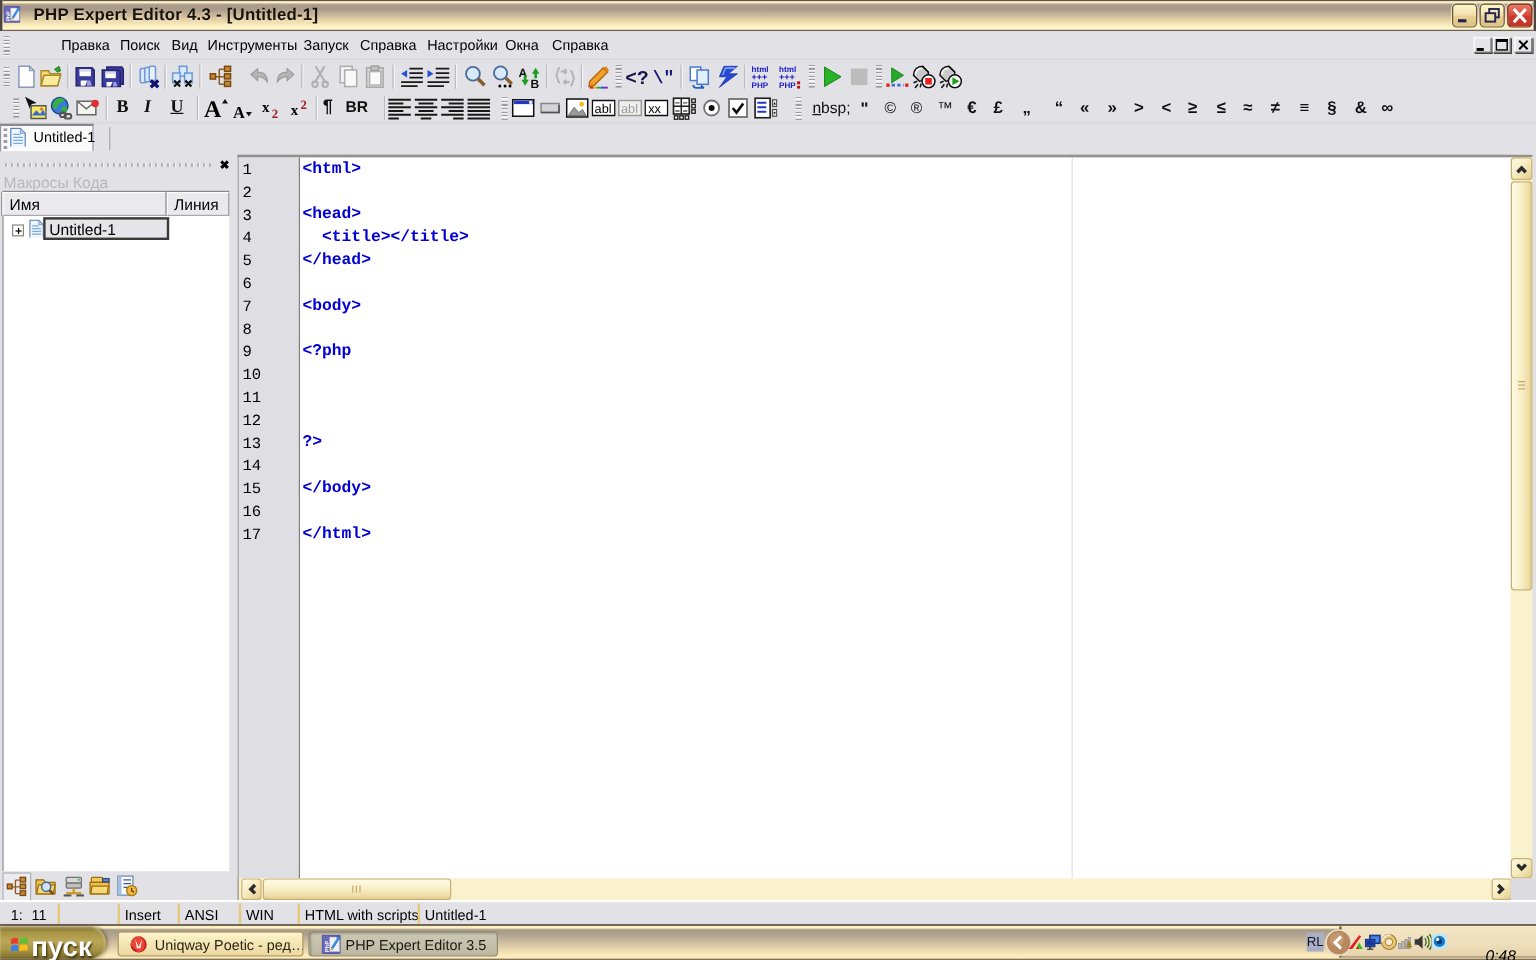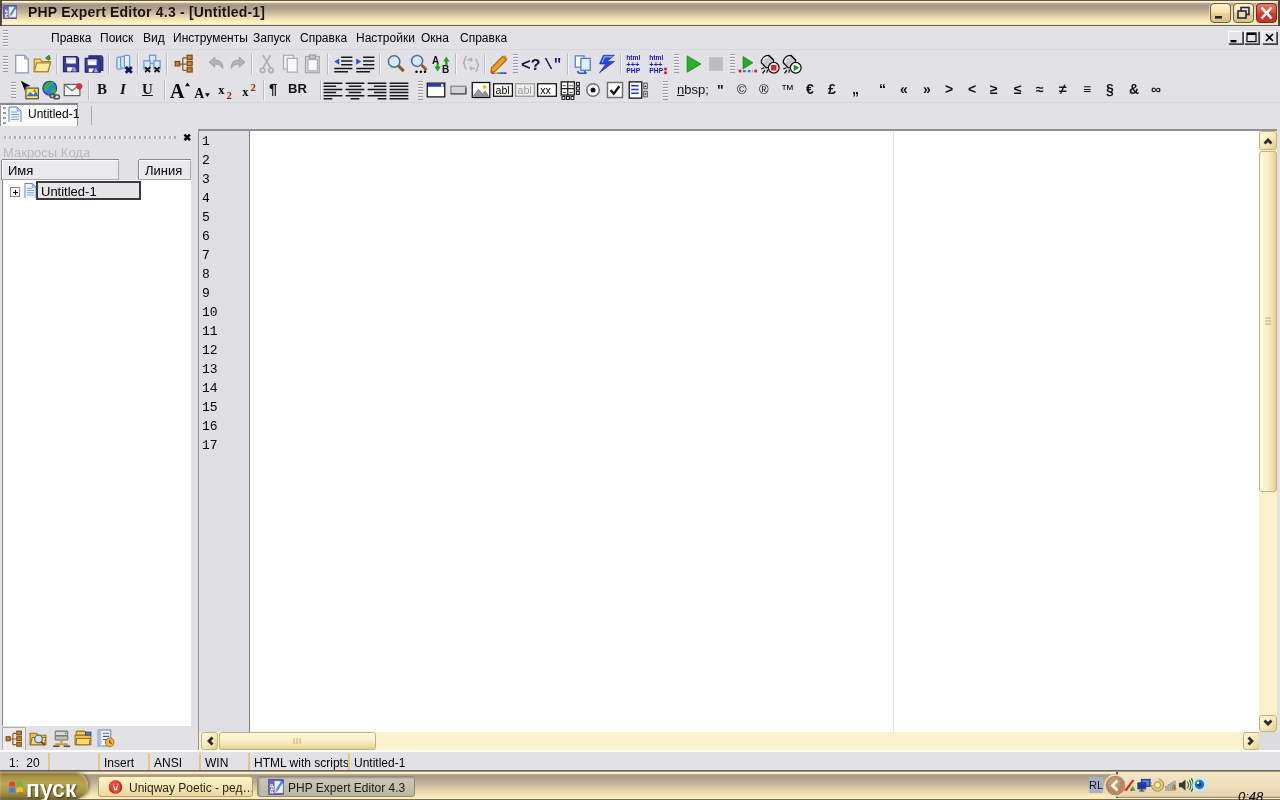--- a/index.html
+++ b/index.html
@@ -45,21 +45,21 @@
 #tab1 { left:9px; top:1px; width:78px; height:23px; background:#fafafa; border:1px solid #98979e; border-top:2px solid #88878e; border-bottom:none; }
 #tab1 .tlabel { position:absolute; left:28px; top:4px; font-size:12px; color:#000; }
 #tabsep { left:91px; top:3px; width:1px; height:19px; background:#a8a7ae; }
 
 
 #leftpanel { left:0; top:128px; width:193px; height:624px; background:#e2e1e5; }
 #lp-grip { left:4px; top:8px; width:172px; height:3px; background-image:repeating-linear-gradient(to right,#b2b1b8 0 2px,#f4f4f6 2px 3px,transparent 3px 5px); }
 #lp-close { left:183px; top:4px; font-size:10px; font-weight:bold; color:#000; }
 #lp-title { left:3px; top:17px; font-size:13px; color:#b8b8bc; }
 .hdrbox { position:absolute; top:32px; height:20px; background:#eaeaee; border:1px solid; border-color:#fdfdfe #a8a7ae #a8a7ae #fdfdfe; box-shadow:0 -1px 0 #88878e, -1px 0 0 #88878e; font-size:13px; color:#000; padding:2px 0 0 5px; }
-#hdr1 { left:2px; width:117px; }
+#hdr1 { left:2px; width:137px; }
 #hdr2 { left:139px; width:52px; }
 #lp-tree { left:2px; top:52px; width:189px; height:546px; background:#fff; border-left:1px solid #88878e; }
 #plusbox { position:absolute; left:7px; top:7px; width:10px; height:10px; background:#fff; border:1px solid #8a8878; }
 #plusbox:before { content:""; position:absolute; left:2px; top:4px; width:5px; height:1px; background:#000; }
 #plusbox:after { content:""; position:absolute; left:4px; top:2px; width:1px; height:5px; background:#000; }
 #treename { position:absolute; left:33px; top:1px; width:105px; height:19px; background:#e6e5e9; border:2px solid #3a3a38; font-size:13px; color:#000; padding:1px 0 0 3px; }
 #lp-icons { left:0px; top:599px; width:193px; height:25px; }
 #lp-sel { position:absolute; left:2px; top:0px; width:24px; height:24px; border:1px solid #aeadb4; background:#ecebef; }
 
 
@@ -570,20 +570,37 @@
 9
 10
 11
 12
 13
 14
 15
 16
 17</div>
     <div id="marginline"></div>
+    <div id="code">&lt;html&gt;
+
+&lt;head&gt;
+  &lt;title&gt;&lt;/title&gt;
+&lt;/head&gt;
+
+&lt;body&gt;
+
+&lt;?php
+
+
+
+?&gt;
+
+&lt;/body&gt;
+
+&lt;/html&gt;</div>
   </div>
 
   <div class="abs" id="topline"></div>
   <div class="abs" id="vscroll">
     <div class="sbtn" style="left:0; top:0; width:18px; height:19px;"><svg width="16" height="17" viewBox="0 0 16 17">
           <path d="M3.5 10.5L8 6l4.5 4.5-2 2L8 10l-2.5 2.5z" fill="#2b2b2b"></path>
         </svg></div>
     <div class="sthumbv" style="top:20px; height:341px;"><svg width="16" height="340" viewBox="0 0 16 340">
           <path d="M5 166h6M5 169h6M5 172h6" stroke="#c8a86a"></path>
         </svg></div>
@@ -599,21 +616,21 @@
           <path d="M74 5v6M77 5v6M80 5v6" stroke="#c8a86a"></path>
         </svg></div>
     <div class="sbtn" style="left:1044px; top:0; width:17px; height:18px;"><svg width="15" height="16" viewBox="0 0 15 16">
           <path d="M5.5 3.5L10 8l-4.5 4.5-2-2L6 8 3.5 5.5z" fill="#2b2b2b"></path>
         </svg></div>
   </div>
   <div class="abs" id="corner"></div>
   <div class="abs" id="whitegapl"></div>
 
   <div class="abs" id="statusbar">
-    <span class="stext" style="left:9px;word-spacing:4px;">1: 20</span>
+    <span class="stext" style="left:9px;word-spacing:4px;">1: 11</span>
     <div class="ssep" style="left:48px;"></div>
     <div class="ssep" style="left:98px;"></div>
     <span class="stext" style="left:104px;">Insert</span>
     <div class="ssep" style="left:148px;"></div>
     <span class="stext" style="left:154px;">ANSI</span>
     <div class="ssep" style="left:199px;"></div>
     <span class="stext" style="left:205px;">WIN</span>
     <div class="ssep" style="left:248px;"></div>
     <span class="stext" style="left:254px;">HTML with scripts</span>
     <div class="ssep" style="left:348px;"></div>
@@ -641,21 +658,21 @@
       </div>
     <div class="taskitem" id="task2">
         <svg style="position:absolute;left:10px;top:2px;width:16px;height:16px" viewBox="0 0 17 17">
           <rect x="0" y="0" width="17" height="17" rx="1" fill="#5c5aa8"></rect>
           <rect x="1" y="1" width="6" height="15" fill="#6a68b4"></rect>
           <text x="-15.5" y="6.2" font-size="5.2" font-weight="bold" fill="#fff" transform="rotate(-90)">PhP</text>
           <path d="M7 2h6l3 3v10H7z" fill="#f2f2f2" stroke="#9a9ac0" stroke-width=".5"></path>
           <path d="M14.5 1.5L8.5 11l-.5 3 2.2-1.2 6-9.5z" fill="#3a8ee0"></path>
           <path d="M8.5 11l-.5 3 2.2-1.2z" fill="#f0b020"></path>
         </svg>
-        <span class="tasklabel">PHP Expert Editor 4.3</span>
+        <span class="tasklabel">PHP Expert Editor 3.5</span>
       </div>
     <div id="tray"></div>
     <div id="rl">RL</div>
     <svg class="abs" style="left:1104px;top:4px;width:23px;height:23px" viewBox="0 0 23 23">
         <circle cx="11.5" cy="11.5" r="10.5" fill="#b9885c"></circle>
         <circle cx="11.5" cy="11.5" r="10.5" fill="none" stroke="#e8e0d0" stroke-width="1.4"></circle>
         <circle cx="10" cy="9" r="6" fill="#c9a078" opacity="0.7"></circle>
         <path d="M13.5 6.5L8.5 11.5l5 5" stroke="#fff" stroke-width="2.6" fill="none"></path>
       </svg>
     <svg class="abs" style="left:1123px;top:8px;width:14px;height:15px" viewBox="0 0 16 16">

